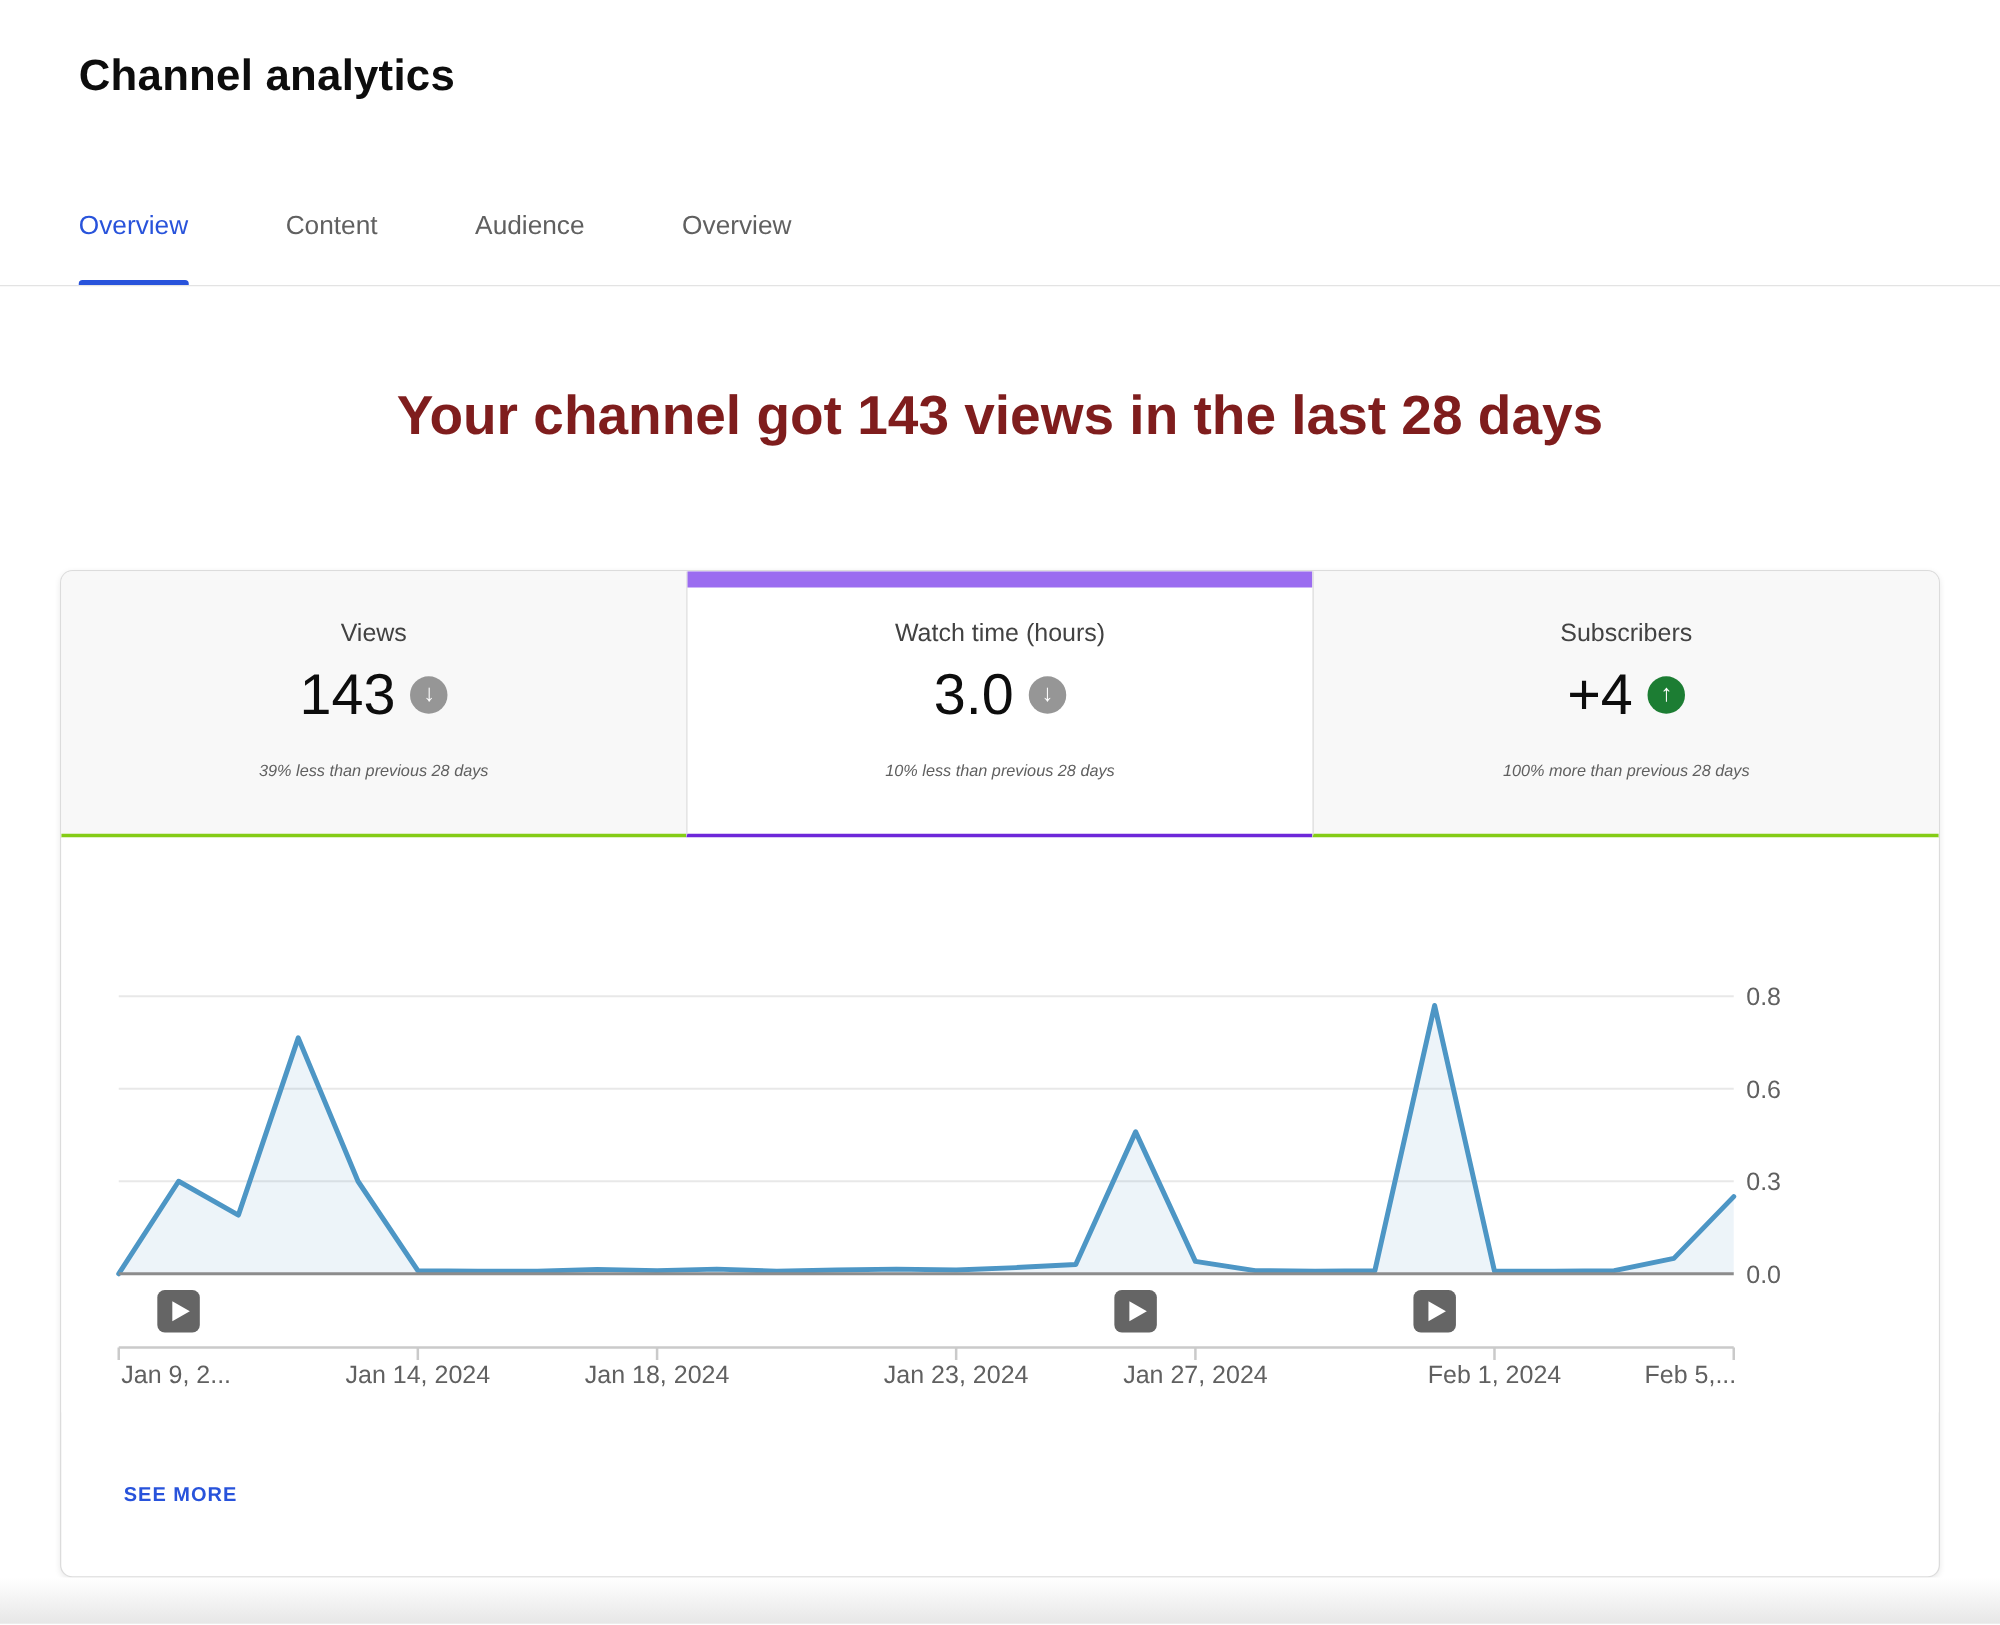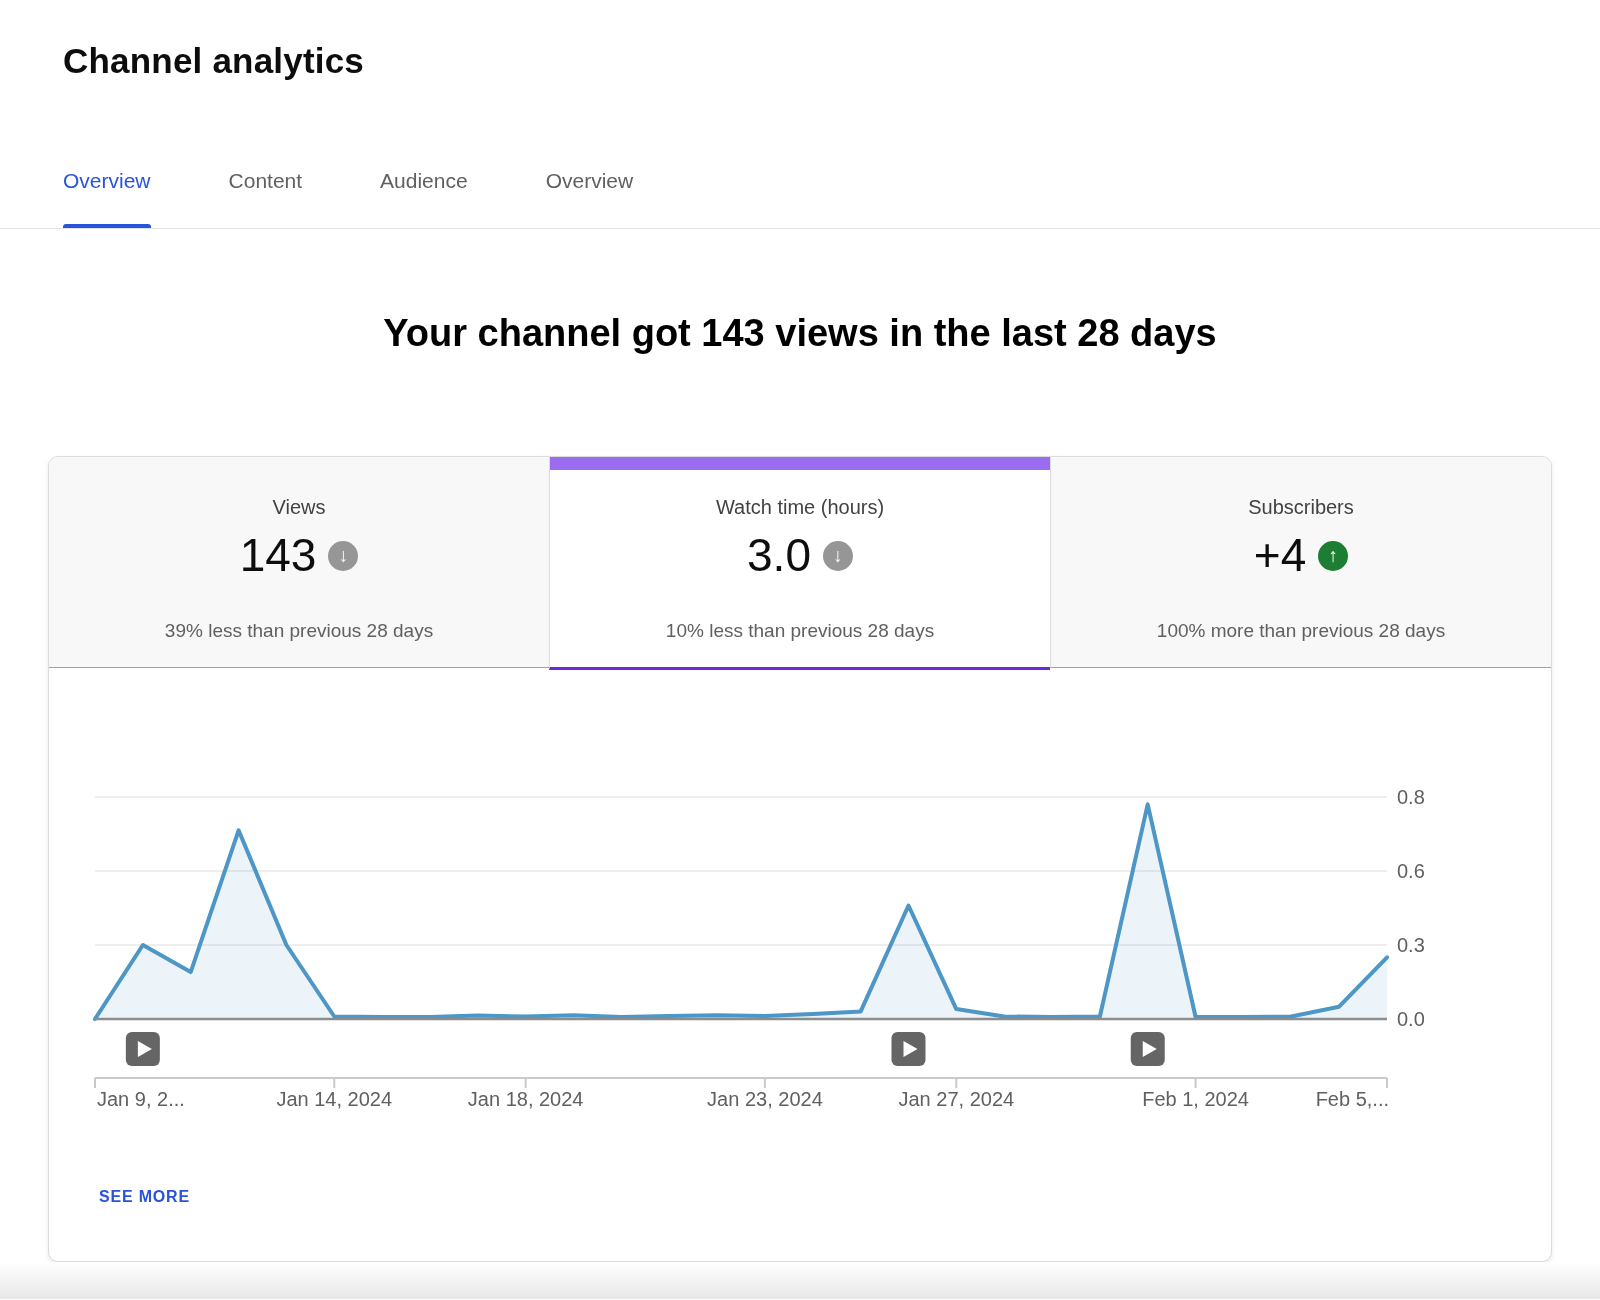--- a/index.html
+++ b/index.html
@@ -4,37 +4,37 @@
 <style>
   html,body{margin:0;padding:0;background:#ffffff;width:1600px;height:1300px;overflow:hidden;
     font-family:"Liberation Sans","DejaVu Sans",sans-serif;color:#0d0d0d;}
   .page-title{margin:38px 0 0 63px;font-size:35px;font-weight:700;line-height:46px;letter-spacing:.2px;}
   .tabs{display:flex;gap:78px;padding:84px 0 0 63px;border-bottom:1px solid #e3e3e3;}
   .tab{position:relative;font-size:21px;font-weight:500;color:#606060;line-height:26px;
     padding-bottom:34px;cursor:pointer;}
   .tab.active{color:#2853db;text-align:center;}
   .tab.active::after{content:"";position:absolute;left:0;right:0;bottom:0;height:4px;
     background:#2853db;border-radius:3px 3px 0 0;}
-  .headline{margin:78px 0 0 0;text-align:center;font-size:38px;font-weight:700;line-height:52px;color:#000000;}
+  .headline{margin:78px 0 0 0;text-align:center;font-size:44px;font-weight:700;line-height:52px;color:#7f1d1d;}
   .card{margin:97px 48px 0 48px;width:1502px;border:1px solid #dcdcdc;border-radius:10px;
     background:#fff;box-shadow:0 2px 5px rgba(0,0,0,.09);overflow:hidden;}
   .metrics{display:flex;}
   .metric{flex:1;position:relative;text-align:center;padding-top:40px;height:170px;
-    background:#f8f8f8;border-bottom:1px solid #84cc16;cursor:pointer;}
+    background:#f8f8f8;border-bottom:3px solid #84cc16;cursor:pointer;}
   .metric.active{background:#ffffff;border-bottom:3px solid #6d28d9;}
   .metric.active::before{content:"";position:absolute;top:0;left:0;right:0;height:13px;background:#9b6cf0;}
   .metric + .metric{border-left:1px solid #dddddd;}
   .metric-label{font-size:20px;font-weight:500;color:#424242;line-height:20px;}
   .metric-value-row{margin-top:12px;font-size:46px;font-weight:400;color:#0d0d0d;line-height:52px;}
   .badge{display:inline-flex;align-items:center;justify-content:center;width:30px;height:30px;
     border-radius:50%;vertical-align:middle;margin-left:12px;margin-top:-6px;}
   .badge.down{background:#969696;}
   .badge.up{background:#1c7d33;}
   .badge span{color:#fff;font-size:19px;font-weight:700;line-height:1;}
-  .metric-note{margin-top:40px;font-size:19px;color:#606060;line-height:20px;}
+  .metric-note{margin-top:26px;font-size:13px;font-style:italic;color:#606060;line-height:20px;}
   .chart-wrap{position:relative;width:1502px;height:460px;background:#fff;}
   svg text{font-family:"Liberation Sans","DejaVu Sans",sans-serif;}
   .see-more-row{padding:58px 0 55px 50px;}
   .see-more{font-size:16px;font-weight:700;letter-spacing:.8px;color:#2853db;text-decoration:none;cursor:pointer;}
   .footer-strip{width:1600px;height:37px;background:linear-gradient(#ffffff,#e7e7e7);}
 </style>
 </head>
 <body>
 
 <h1 class="page-title">Channel analytics</h1>

